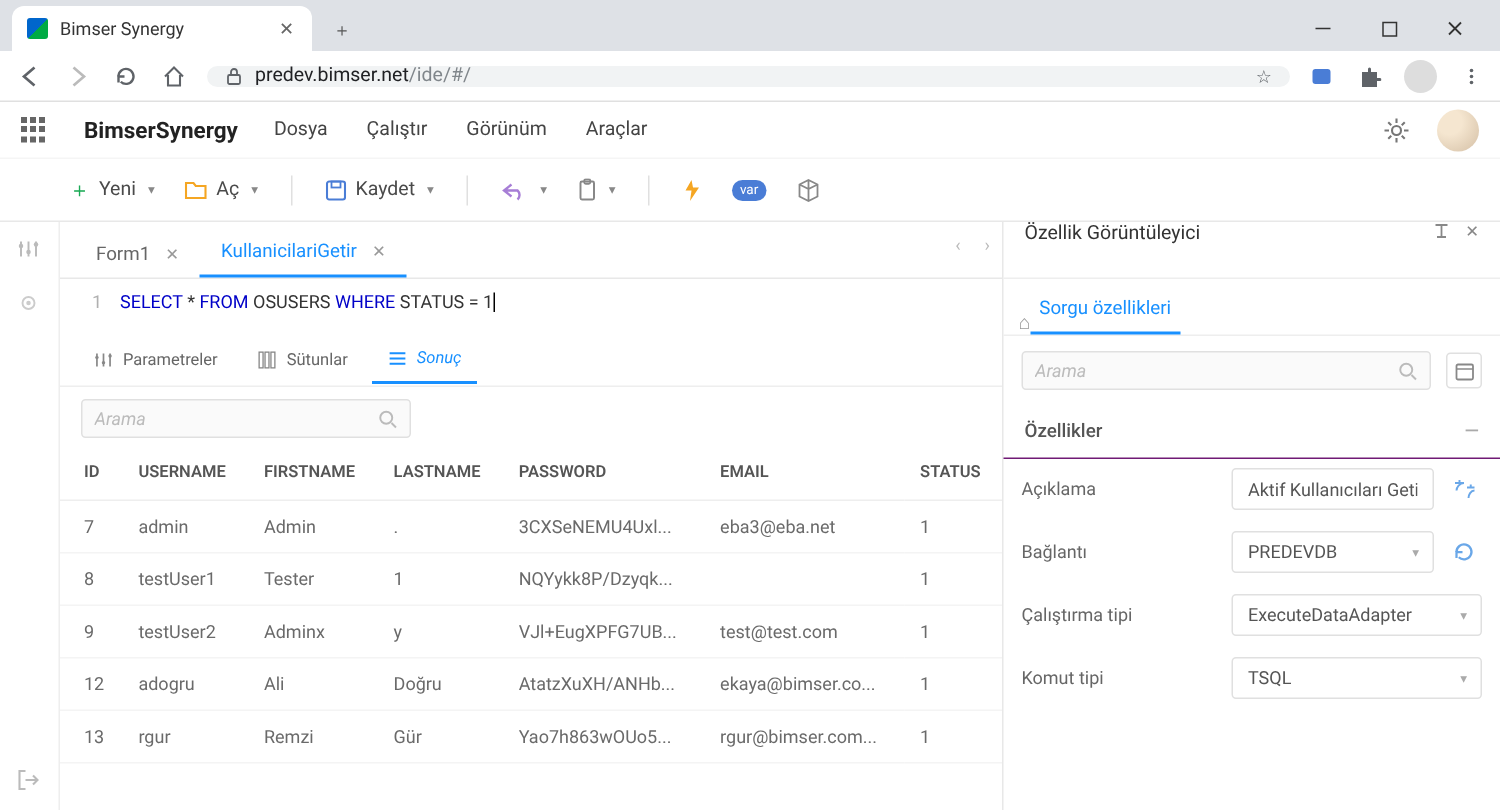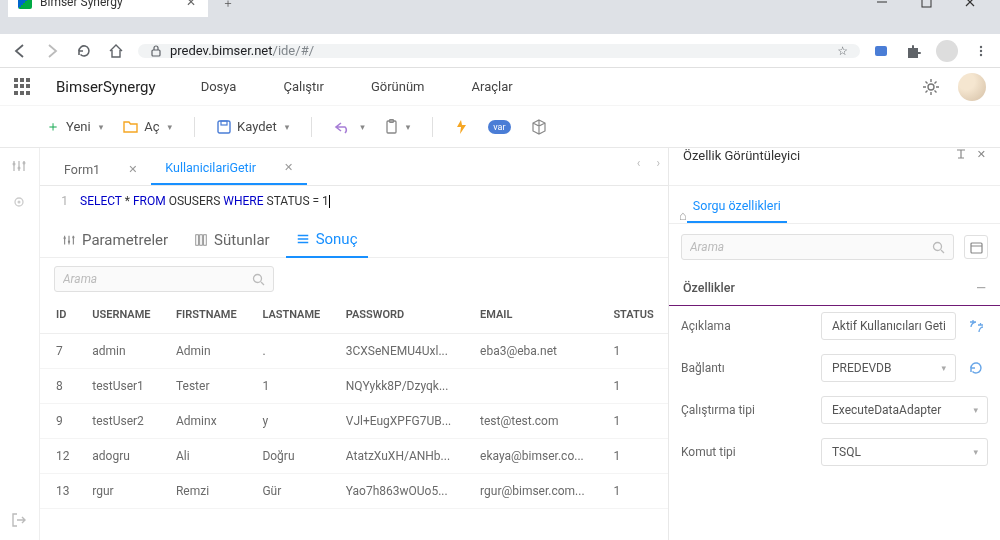--- a/index.html
+++ b/index.html
@@ -1,19 +1,19 @@
 <!DOCTYPE html>
 <html><head>
 <meta charset="utf-8">
 <style>
 * { margin:0; padding:0; box-sizing:border-box; font-family:-apple-system,BlinkMacSystemFont,"Segoe UI",Roboto,sans-serif; }
 body { background:#fff; width:1000px; height:540px; overflow:hidden; font-size:12px; color:#333; }
 
 
-.tab-strip { height:34px; background:#dee1e6; display:flex; align-items:flex-end; padding:17px 8px; }
+.tab-strip { height:34px; background:#dee1e6; display:flex; align-items:flex-end; padding:0 8px; }
 .browser-tab { background:#fff; height:30px; width:200px; display:flex; align-items:center; padding:0 10px; border-radius:8px 8px 0 0; gap:8px; }
 .favicon { width:14px; height:14px; background:linear-gradient(135deg,#0066cc 50%,#00aa44 50%); border-radius:2px; }
 .tab-title { flex:1; font-size:12px; color:#333; }
 .tab-close { width:14px; height:14px; display:flex; align-items:center; justify-content:center; color:#666; cursor:pointer; }
 .new-tab { width:28px; height:28px; display:flex; align-items:center; justify-content:center; color:#555; cursor:pointer; margin-left:6px; }
 .win-controls { margin-left:auto; display:flex; gap:0; }
 .win-btn { width:44px; height:30px; display:flex; align-items:center; justify-content:center; color:#333; cursor:pointer; }
 
 .addr-bar { height:34px; background:#fff; display:flex; align-items:center; padding:0 10px; gap:12px; border-bottom:1px solid #e0e0e0; }
 .nav-btn { width:20px; height:20px; display:flex; align-items:center; justify-content:center; color:#5f6368; cursor:pointer; }
@@ -23,23 +23,23 @@
 .url-host { color:#202124; }
 .url-path { color:#80868b; }
 .addr-icons { display:flex; gap:14px; align-items:center; }
 .ext-icon { width:18px; height:18px; display:flex; align-items:center; justify-content:center; color:#5f6368; }
 .avatar-small { width:22px; height:22px; border-radius:50%; background:#ddd; }
 
 
 .app-bar { height:38px; display:flex; align-items:center; padding:0 14px; gap:24px; border-bottom:1px solid rgba(0,0,0,0.04); }
 .app-grid { width:18px; height:18px; display:flex; flex-wrap:wrap; gap:2px; }
 .app-grid span { width:4px; height:4px; background:#666; }
-.app-name { font-weight:400; font-size:15px; color:#222; }
+.app-name { font-weight:700; font-size:15px; color:#222; }
 .app-menu { display:flex; gap:26px; }
-.app-menu div { font-size:13px; color:#444; cursor:pointer;margin-left:21px; }
+.app-menu div { font-size:13px; color:#444; cursor:pointer; }
 .app-right { margin-left:auto; display:flex; gap:18px; align-items:center; }
 .gear { color:#666; }
 .avatar-app { width:28px; height:28px; border-radius:50%; background: radial-gradient(circle at 30% 30%, #f5e6d0 30%, #d4bfa5 100%); }
 
 
 .toolbar { height:42px; display:flex; align-items:center; padding:0 30px 0 44px; gap:16px; border-bottom:1px solid #e8e8e8; }
 .tb-btn { display:flex; align-items:center; gap:6px; font-size:13px; color:#4a4a4a; cursor:pointer; padding:4px 2px; }
 .tb-plus { color:#1aaa55; font-size:14px; }
 .tb-open { color:#f5a623; }
 .tb-save { color:#4a7dd6; }
@@ -48,34 +48,34 @@
 .tb-pill { background:#4a7dd6; color:#fff; font-size:9px; border-radius:8px; padding:2px 5px; }
 .chev { font-size:9px; color:#888; margin-left:2px; }
 
 
 .layout { display:flex; height:calc(540px - 34px - 34px - 38px - 42px); }
 .left-rail { width:40px; border-right:1px solid #eee; display:flex; flex-direction:column; align-items:center; padding-top:10px; gap:18px; }
 .rail-icon { width:18px; height:18px; color:#aaa; cursor:pointer; }
 
 .center { flex:1; display:flex; flex-direction:column; overflow:hidden; }
 .doc-tabs { height:38px; display:flex; align-items:flex-end; padding:0 10px; border-bottom:1px solid #e8e8e8; position:relative; }
-.doc-tab { padding:9px 14px 8px; font-size:12.5px; color:#666; display:flex; align-items:center; gap:28px; cursor:pointer; }
+.doc-tab { padding:9px 14px 8px; font-size:12.5px; color:#666; display:flex; align-items:center; gap:10px; cursor:pointer; }
 .doc-tab.active { color:#1890ff; border-bottom:2px solid #1890ff; }
 .doc-tab-close { color:#999; font-size:11px; }
 .tab-nav { position:absolute; right:8px; top:8px; display:flex; gap:16px; color:#bbb; }
 
 .editor { padding:8px 0 14px; font-family:Consolas,Monaco,monospace; font-size:12px; display:flex; }
 .gutter { width:40px; text-align:right; padding-right:12px; color:#b0b0b0; }
 .code { flex:1; }
 .kw { color:#0000c8; }
 .cursor-bar { display:inline-block; width:1px; height:13px; background:#000; vertical-align:middle; }
 
 .result-tabs { height:36px; display:flex; align-items:center; padding:0 12px; gap:6px; border-bottom:1px solid #eee; }
-.rtab { display:flex; align-items:center; gap:6px; font-size:15px; color:#666; padding:8px 10px; cursor:pointer; }
-.rtab.active { color:#1890ff; border-bottom:2px solid #1890ff; }
+.rtab { display:flex; align-items:center; gap:6px; font-size:11px; color:#666; padding:8px 10px; cursor:pointer; }
+.rtab.active { color:#1890ff; border-bottom:2px solid #1890ff;font-style:italic; }
 .rtab svg { width:14px; height:14px; }
 
 .search-row { padding:8px 14px 4px; }
 .search-box { width:220px; height:26px; border:1px solid #e0e0e0; border-radius:3px; display:flex; align-items:center; padding:0 8px; color:#aaa; background:#fafafa; }
 .search-box input { border:none; background:transparent; flex:1; font-size:12px; outline:none; color:#666; font-style:italic; }
 .search-box input::placeholder { color:#bbb; font-style:italic; }
 
 .grid { flex:1; overflow:auto; }
 table { width:100%; border-collapse:collapse; }
 th { text-align:left; font-size:11px; font-weight:600; color:#555; padding:12px 10px; border-bottom:1px solid #eee; }

